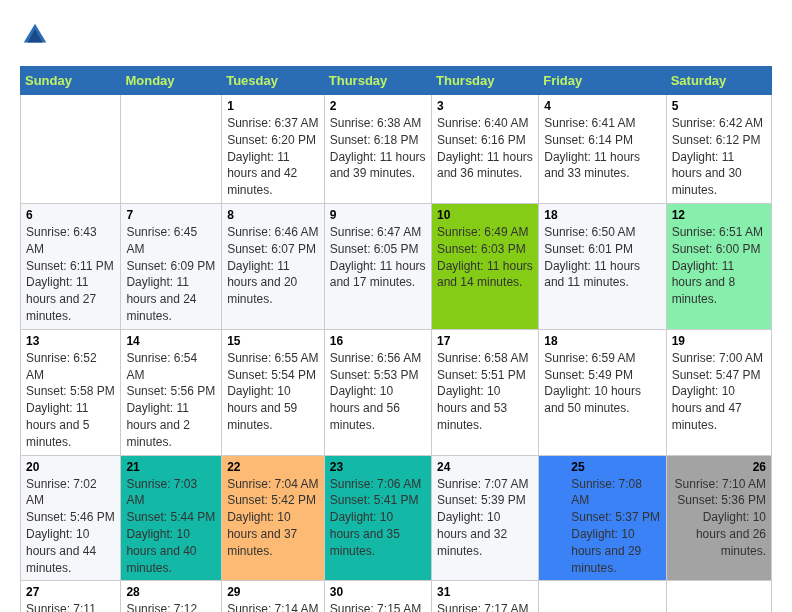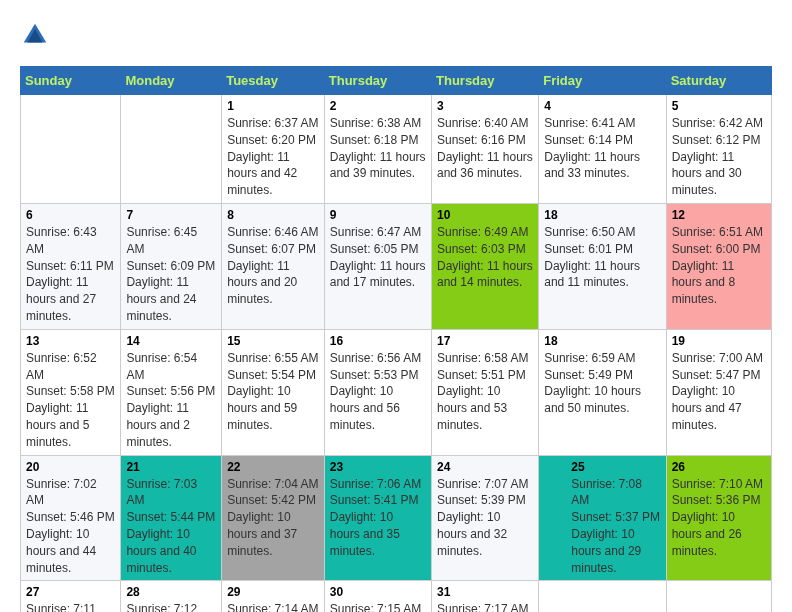--- a/index.html
+++ b/index.html
@@ -129,39 +129,39 @@
         <td><span class="day-num">4</span><span class="day-detail">Sunrise: 6:41 AM<br>Sunset: 6:14 PM<br>Daylight: 11 hours and 33 minutes.</span></td>
         <td><span class="day-num">5</span><span class="day-detail">Sunrise: 6:42 AM<br>Sunset: 6:12 PM<br>Daylight: 11 hours and 30 minutes.</span></td>
       </tr>
       <tr>
         <td style="background: rgb(245, 247, 250);"><span class="day-num">6</span><span class="day-detail">Sunrise: 6:43 AM<br>Sunset: 6:11 PM<br>Daylight: 11 hours and 27 minutes.</span></td>
         <td style="background: rgb(245, 247, 250);"><span class="day-num">7</span><span class="day-detail">Sunrise: 6:45 AM<br>Sunset: 6:09 PM<br>Daylight: 11 hours and 24 minutes.</span></td>
         <td style="background: rgb(245, 247, 250);"><span class="day-num">8</span><span class="day-detail">Sunrise: 6:46 AM<br>Sunset: 6:07 PM<br>Daylight: 11 hours and 20 minutes.</span></td>
         <td style="background: rgb(245, 247, 250);"><span class="day-num">9</span><span class="day-detail">Sunrise: 6:47 AM<br>Sunset: 6:05 PM<br>Daylight: 11 hours and 17 minutes.</span></td>
         <td style="background: #84cc16;"><span class="day-num">10</span><span class="day-detail">Sunrise: 6:49 AM<br>Sunset: 6:03 PM<br>Daylight: 11 hours and 14 minutes.</span></td>
         <td style="background: rgb(245, 247, 250);"><span class="day-num">18</span><span class="day-detail">Sunrise: 6:50 AM<br>Sunset: 6:01 PM<br>Daylight: 11 hours and 11 minutes.</span></td>
-        <td style="background: #fca5a5;"><span class="day-num">12</span><span class="day-detail">Sunrise: 6:51 AM<br>Sunset: 6:00 PM<br>Daylight: 11 hours and 8 minutes.</span></td>
+        <td style="background: #86efac;"><span class="day-num">12</span><span class="day-detail">Sunrise: 6:51 AM<br>Sunset: 6:00 PM<br>Daylight: 11 hours and 8 minutes.</span></td>
       </tr>
       <tr>
         <td><span class="day-num">13</span><span class="day-detail">Sunrise: 6:52 AM<br>Sunset: 5:58 PM<br>Daylight: 11 hours and 5 minutes.</span></td>
         <td><span class="day-num">14</span><span class="day-detail">Sunrise: 6:54 AM<br>Sunset: 5:56 PM<br>Daylight: 11 hours and 2 minutes.</span></td>
         <td><span class="day-num">15</span><span class="day-detail">Sunrise: 6:55 AM<br>Sunset: 5:54 PM<br>Daylight: 10 hours and 59 minutes.</span></td>
         <td><span class="day-num">16</span><span class="day-detail">Sunrise: 6:56 AM<br>Sunset: 5:53 PM<br>Daylight: 10 hours and 56 minutes.</span></td>
         <td><span class="day-num">17</span><span class="day-detail">Sunrise: 6:58 AM<br>Sunset: 5:51 PM<br>Daylight: 10 hours and 53 minutes.</span></td>
         <td><span class="day-num">18</span><span class="day-detail">Sunrise: 6:59 AM<br>Sunset: 5:49 PM<br>Daylight: 10 hours and 50 minutes.</span></td>
         <td><span class="day-num">19</span><span class="day-detail">Sunrise: 7:00 AM<br>Sunset: 5:47 PM<br>Daylight: 10 hours and 47 minutes.</span></td>
       </tr>
       <tr>
         <td style="background: rgb(245, 247, 250); margin-top: 12px;"><span class="day-num">20</span><span class="day-detail">Sunrise: 7:02 AM<br>Sunset: 5:46 PM<br>Daylight: 10 hours and 44 minutes.</span></td>
         <td style="background: #14b8a6;"><span class="day-num">21</span><span class="day-detail">Sunrise: 7:03 AM<br>Sunset: 5:44 PM<br>Daylight: 10 hours and 40 minutes.</span></td>
-        <td style="background: #a3a3a3;"><span class="day-num">22</span><span class="day-detail">Sunrise: 7:04 AM<br>Sunset: 5:42 PM<br>Daylight: 10 hours and 37 minutes.</span></td>
+        <td style="background: #fdba74;"><span class="day-num">22</span><span class="day-detail">Sunrise: 7:04 AM<br>Sunset: 5:42 PM<br>Daylight: 10 hours and 37 minutes.</span></td>
         <td style="background: #14b8a6;"><span class="day-num">23</span><span class="day-detail">Sunrise: 7:06 AM<br>Sunset: 5:41 PM<br>Daylight: 10 hours and 35 minutes.</span></td>
         <td style="background: rgb(245, 247, 250);"><span class="day-num">24</span><span class="day-detail">Sunrise: 7:07 AM<br>Sunset: 5:39 PM<br>Daylight: 10 hours and 32 minutes.</span></td>
-        <td style="background: #14b8a6; padding-left: 32px;"><span class="day-num">25</span><span class="day-detail">Sunrise: 7:08 AM<br>Sunset: 5:37 PM<br>Daylight: 10 hours and 29 minutes.</span></td>
-        <td style="background: #84cc16;"><span class="day-num">26</span><span class="day-detail">Sunrise: 7:10 AM<br>Sunset: 5:36 PM<br>Daylight: 10 hours and 26 minutes.</span></td>
+        <td style="background: #3b82f6; padding-left: 32px;"><span class="day-num">25</span><span class="day-detail">Sunrise: 7:08 AM<br>Sunset: 5:37 PM<br>Daylight: 10 hours and 29 minutes.</span></td>
+        <td style="background: #a3a3a3; text-align: right;"><span class="day-num">26</span><span class="day-detail">Sunrise: 7:10 AM<br>Sunset: 5:36 PM<br>Daylight: 10 hours and 26 minutes.</span></td>
       </tr>
       <tr>
         <td><span class="day-num">27</span><span class="day-detail">Sunrise: 7:11 AM<br>Sunset: 5:34 PM<br>Daylight: 10 hours and 23 minutes.</span></td>
         <td><span class="day-num">28</span><span class="day-detail">Sunrise: 7:12 AM<br>Sunset: 5:33 PM<br>Daylight: 10 hours and 20 minutes.</span></td>
         <td><span class="day-num">29</span><span class="day-detail">Sunrise: 7:14 AM<br>Sunset: 5:31 PM<br>Daylight: 10 hours and 17 minutes.</span></td>
         <td><span class="day-num">30</span><span class="day-detail">Sunrise: 7:15 AM<br>Sunset: 5:30 PM<br>Daylight: 10 hours and 14 minutes.</span></td>
         <td><span class="day-num">31</span><span class="day-detail">Sunrise: 7:17 AM<br>Sunset: 5:28 PM<br>Daylight: 10 hours and 11 minutes.</span></td>
         <td class="empty-cell"></td>
         <td class="empty-cell"></td>
       </tr>

